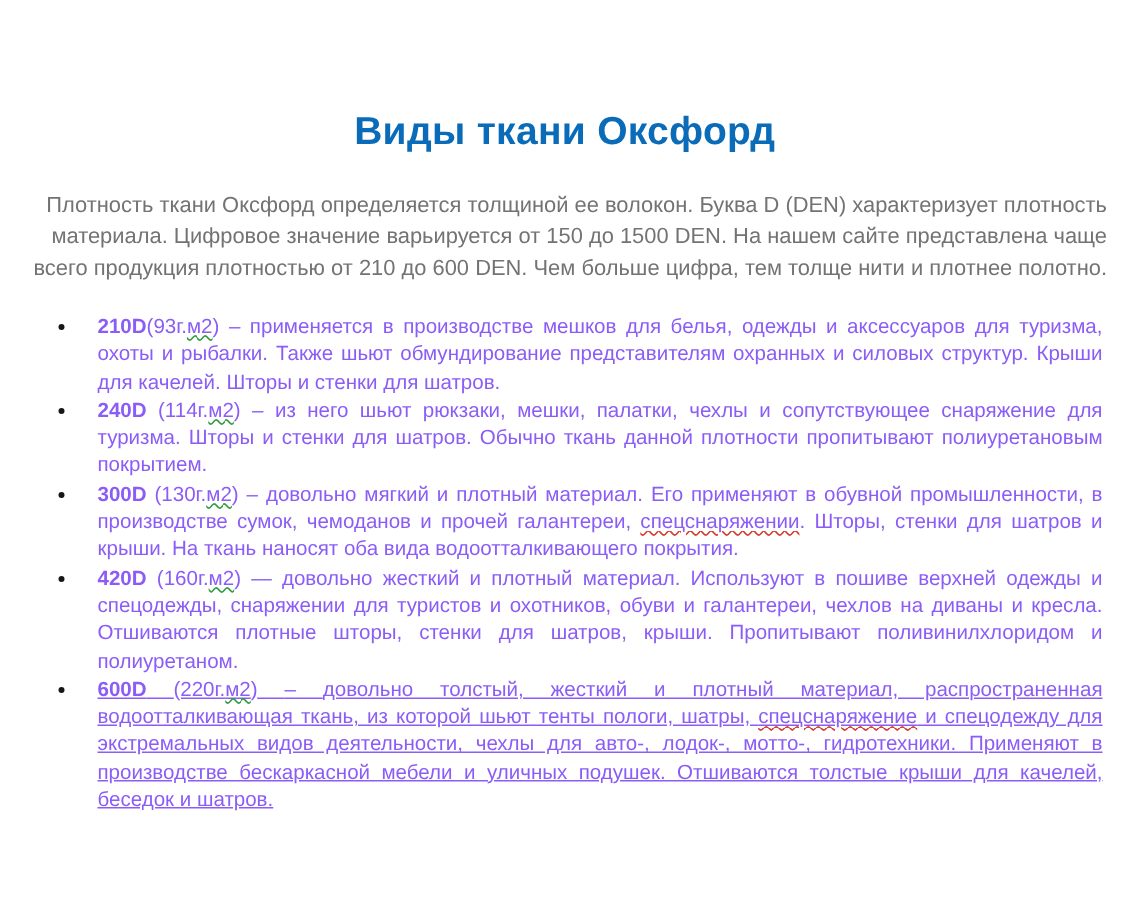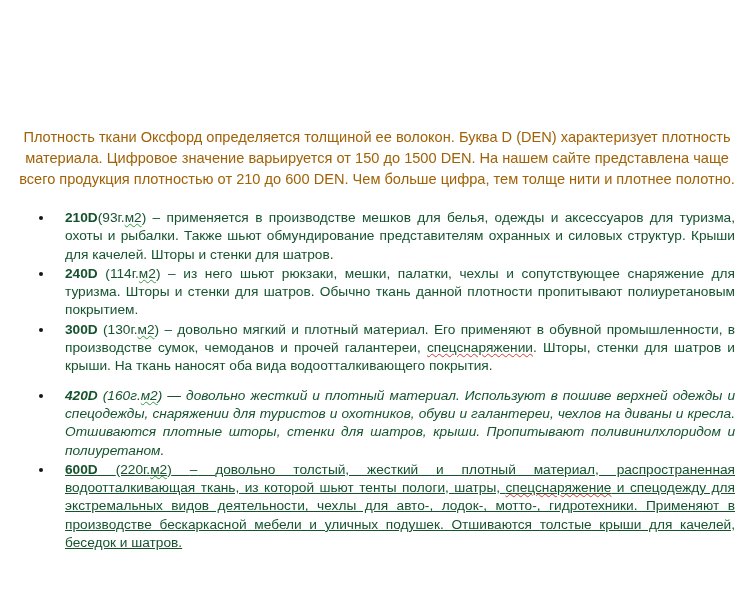--- a/index.html
+++ b/index.html
@@ -40,41 +40,41 @@
   }
 
   
   .intro {
     position: absolute;
     top: 112px;
     left: 16px;
     width: 722px;
     font-size: 14.6px;
     line-height: 21.2px;
-    color: #a16207;
-    text-align: center;
+    color: #737373;
+    text-align: right;
   }
 
   
   .bullet-list {
     position: absolute;
     top: 209px;
     left: 0;
     width: 753px;
     margin: 0;
     padding: 0;
     list-style: none;
   }
   .bullet-item {
     position: relative;
     margin: 0 0 0 0;
     padding: 0 18px 0 65px;
     font-size: 13.7px;
     line-height: 18.3px;
-    color: #14532d;
+    color: #8b5cf6;
     text-align: justify;
     text-justify: inter-word;
   }
   .bullet-item::before {
     content: "";
     position: absolute;
     left: 39px;
     top: 7px;
     width: 4px;
     height: 4px;
@@ -99,38 +99,39 @@
     text-decoration-color: #2f9b3f;
     text-decoration-thickness: 1px;
     text-underline-offset: 1px;
   }
 </style>
 </head>
 <body>
 
 <div class="page">
 
+  <h1 class="title">Виды ткани Оксфорд</h1>
 
   <p class="intro">Плотность ткани Оксфорд определяется толщиной ее волокон. Буква D (DEN) характеризует плотность материала. Цифровое значение варьируется от 150 до 1500 DEN. На нашем сайте представлена чаще всего продукция плотностью от 210 до 600 DEN. Чем больше цифра, тем толще нити и плотнее полотно.</p>
 
   <ul class="bullet-list">
 
     <li class="bullet-item" style="margin-top:0px;">
       <span class="den">210D</span><span>(93г.</span><span class="sq-green">м2</span><span>)</span> <span>–</span> <span>применяется в производстве мешков для белья, одежды и аксессуаров для туризма, охоты и рыбалки. Также шьют обмундирование представителям охранных и силовых структур. Крыши для качелей. Шторы и стенки для шатров.</span>
     </li>
 
     <li class="bullet-item" style="margin-top:1px;">
       <span class="den">240D</span> <span>(114г.</span><span class="sq-green">м2</span><span>)</span> <span>–</span> <span>из него шьют рюкзаки, мешки, палатки, чехлы и сопутствующее снаряжение для туризма. Шторы и стенки для шатров. Обычно ткань данной плотности пропитывают полиуретановым покрытием.</span>
     </li>
 
     <li class="bullet-item" style="margin-top:1px;">
       <span class="den">300D</span> <span>(130г.</span><span class="sq-green">м2</span><span>)</span> <span>–</span> <span>довольно мягкий и плотный материал. Его применяют в обувной промышленности, в производстве сумок, чемоданов и прочей галантереи, </span><span class="sq-red">спецснаряжении</span><span>. Шторы, стенки для шатров и крыши. На ткань наносят оба вида водоотталкивающего покрытия.</span>
     </li>
 
-    <li class="bullet-item" style="margin-top:11px;font-style:italic;">
+    <li class="bullet-item" style="margin-top:1px;">
       <span class="den">420D</span> <span>(160г.</span><span class="sq-green">м2</span><span>)</span> <span>—</span> <span>довольно жесткий и плотный материал. Используют в пошиве верхней одежды и спецодежды, снаряжении для туристов и охотников, обуви и галантереи, чехлов на диваны и кресла. Отшиваются плотные шторы, стенки для шатров, крыши. Пропитывают поливинилхлоридом и полиуретаном.</span>
     </li>
 
     <li class="bullet-item" style="margin-top:1px;text-decoration:underline;">
       <span class="den">600D</span> <span>(220г.</span><span class="sq-green">м2</span><span>)</span> <span>–</span> <span>довольно толстый, жесткий и плотный материал, распространенная водоотталкивающая ткань, из которой шьют тенты пологи, шатры, </span><span class="sq-red">спецснаряжение</span><span> и спецодежду для экстремальных видов деятельности, чехлы для авто-, лодок-, мотто-, гидротехники. Применяют в производстве бескаркасной мебели и уличных подушек. Отшиваются толстые крыши для качелей, беседок и шатров.</span>
     </li>
 
   </ul>
 
 </div>

